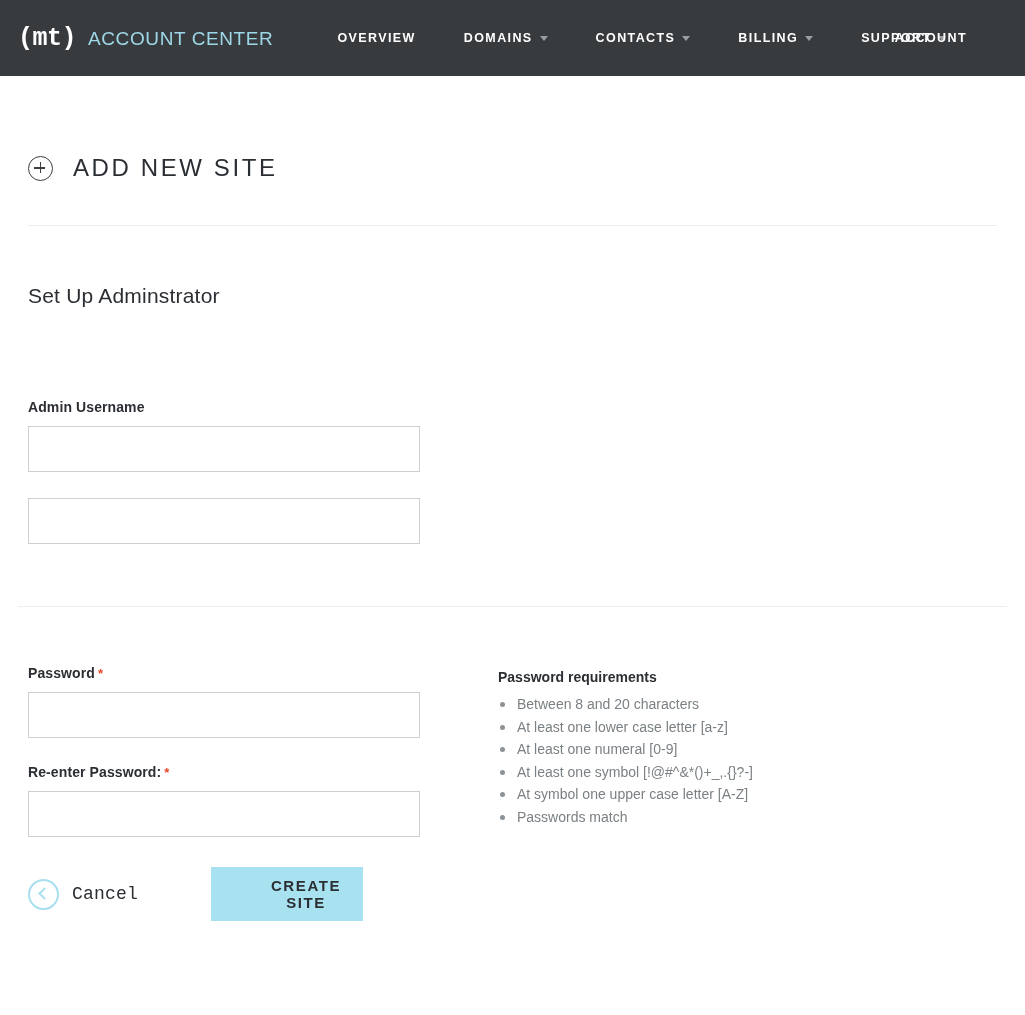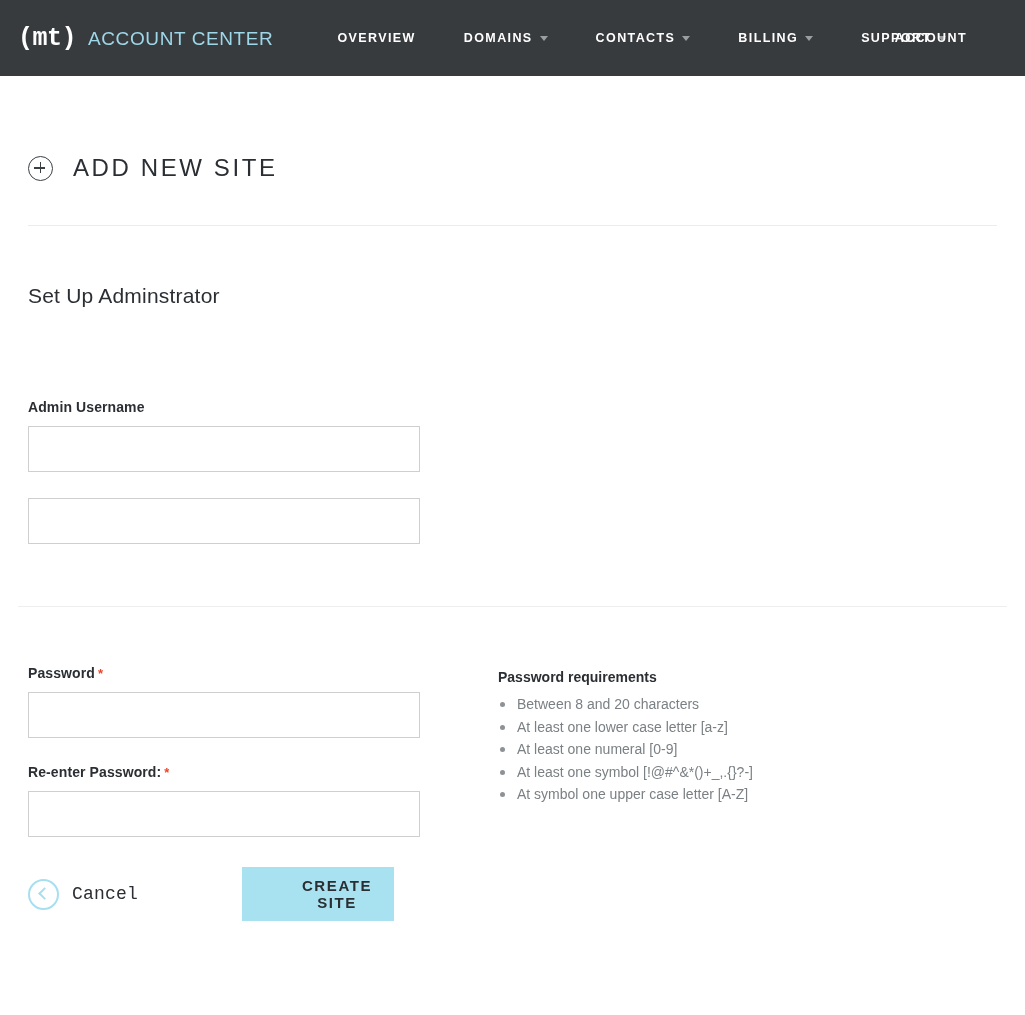--- a/index.html
+++ b/index.html
@@ -222,21 +222,21 @@
     transform: rotate(45deg);
   }
   .cancel-label {
     margin-left: 13px;
     font-size: 18px;
     color: #2b2f33;
     letter-spacing: 0.2px;
     font-family: Liberation Mono, monospace;
   }
   .create-btn {
-    margin-left: 104px;
+    margin-left: 73px;
     width: 152px;
     height: 54px;
     background: #a8e2f0;
     border: none;
     color: #2b2f33;
     font-family: "Liberation Sans", sans-serif;
     font-size: 15px;
     font-weight: bold;
     letter-spacing: 1.6px;
     cursor: pointer;
@@ -329,20 +329,21 @@
     </div>
 
     <div class="pw-right">
       <div class="req-title">Password requirements</div>
       <ul class="req-list">
         <li>Between 8 and 20 characters</li>
         <li>At least one lower case letter [a-z]</li>
         <li>At least one numeral [0-9]</li>
         <li>At least one symbol [!@#^&amp;*()+_,.{}?-]</li>
         <li>At symbol one upper case letter [A-Z]</li>
+        <li>Passwords match</li>
       </ul>
     </div>
 
   </div>
 
   <div class="actions">
     <div class="cancel-group">
       <span class="back-icon"></span>
       <span class="cancel-label">Cancel</span>
     </div>

